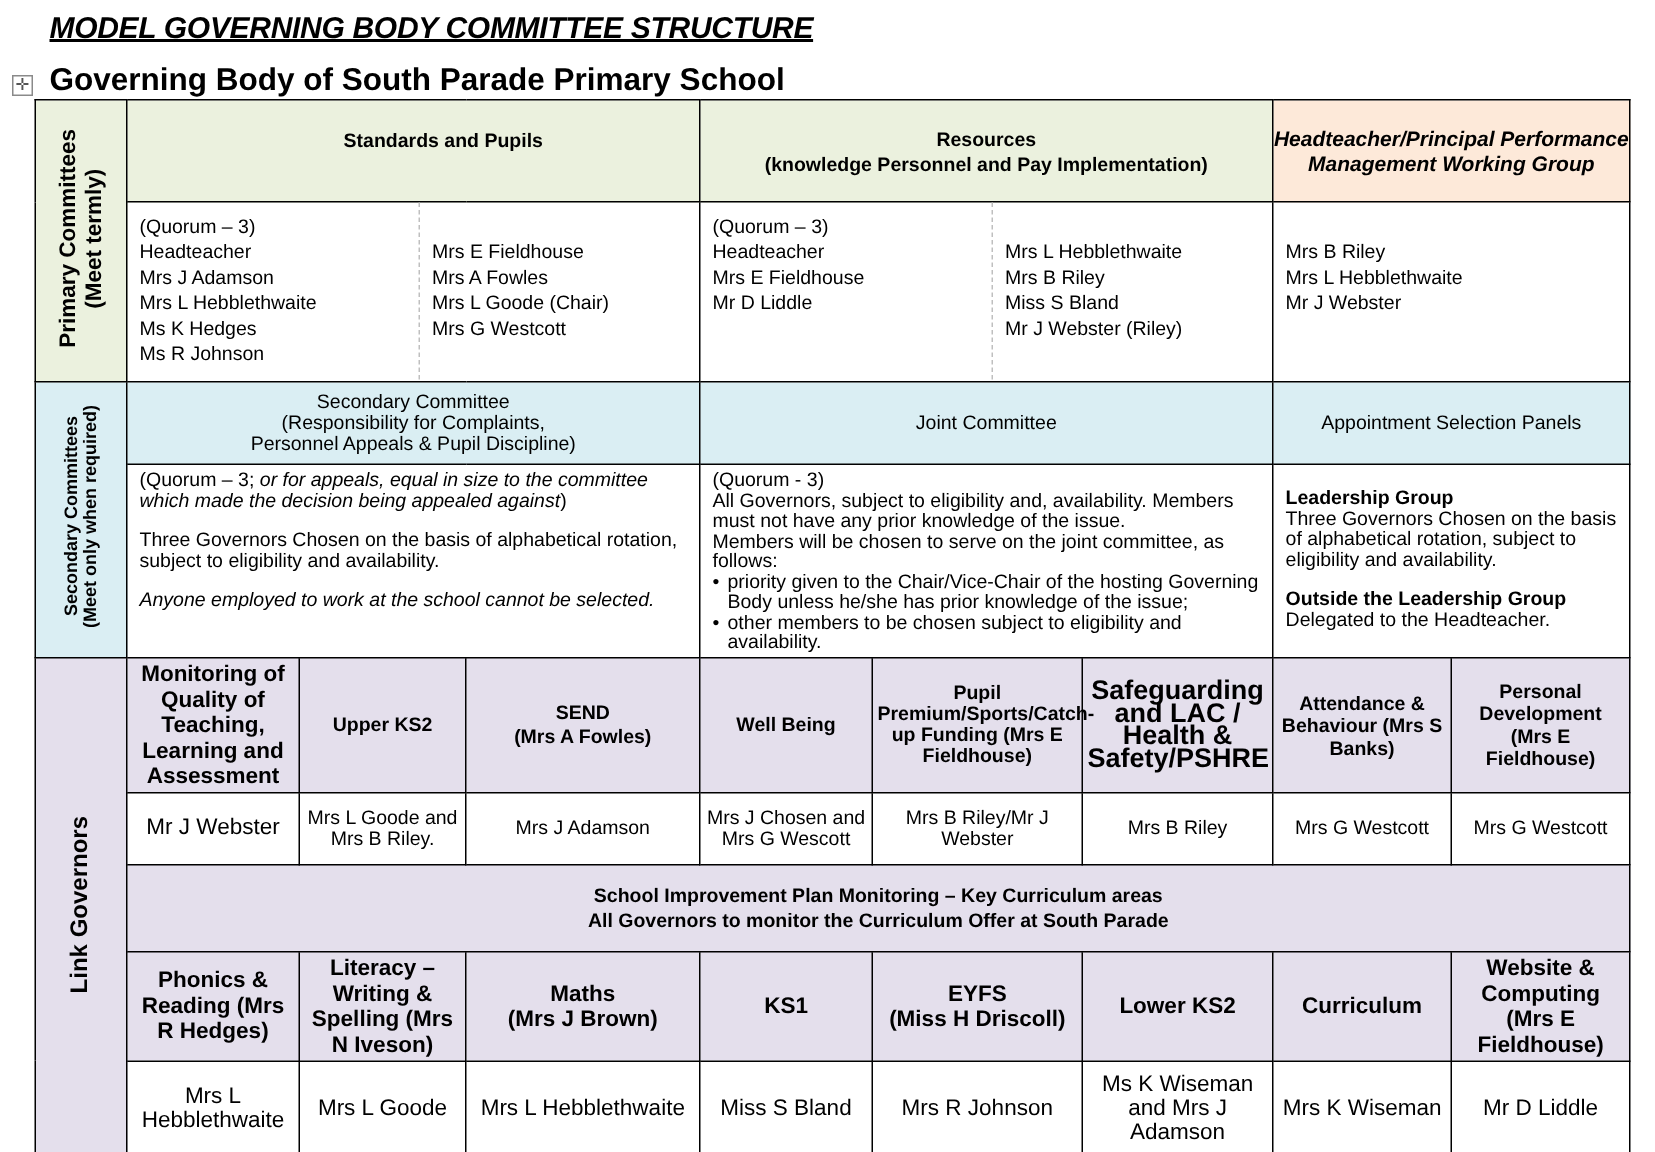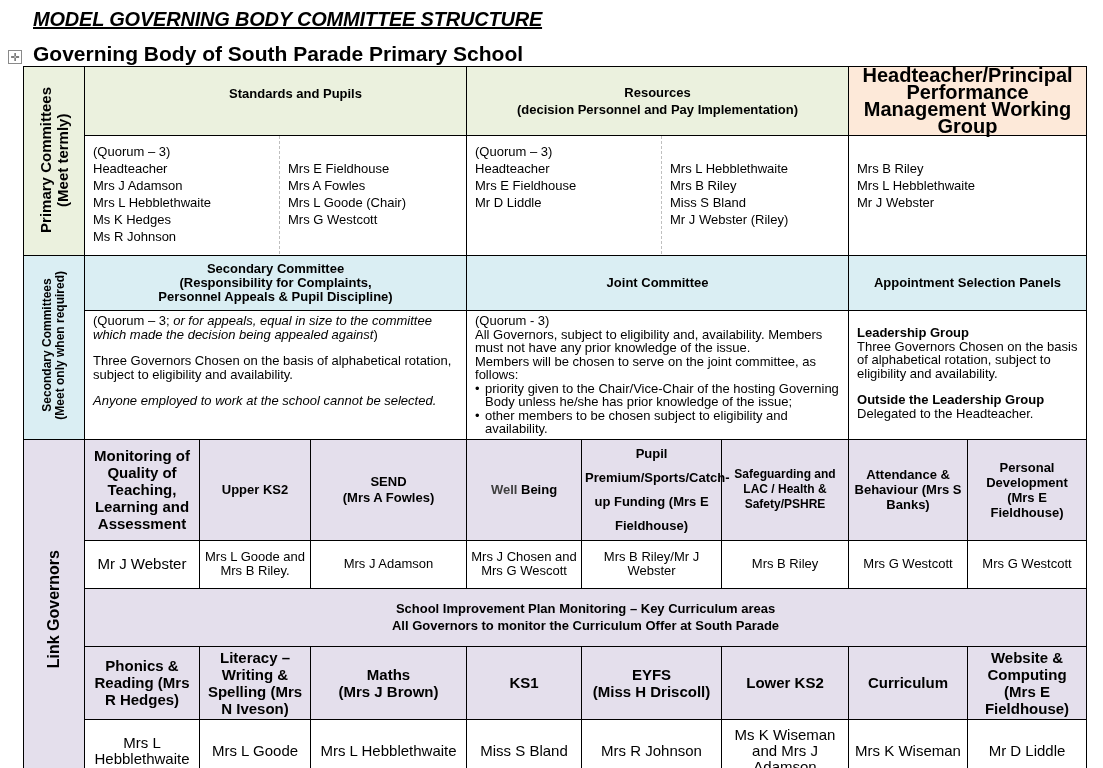--- a/index.html
+++ b/index.html
@@ -10,38 +10,38 @@
   .sub-title { position: absolute; left: 33px; top: 42px; font-size: 21px; font-weight: bold; }
   table.grid { position: absolute; left: 23px; top: 66px; border-collapse: collapse; table-layout: fixed; width: 1063px; }
   table.grid td { border: 1px solid #000; padding: 0; vertical-align: middle; text-align: center; font-size: 13px; }
   .side { width: 61px; }
   .side-label { writing-mode: vertical-rl; transform: rotate(180deg); font-weight: bold; display: inline-block; text-align: center; }
   .green { background: #ebf1de; }
   .peach { background: #fde9d9; }
   .blue { background: #daeef3; }
   .lilac { background: #e4dfec; }
   .hdr { font-weight: bold; font-size: 15px; line-height: 17px; }
-  .hdr-sm { font-weight: bold; font-size: 12px; line-height: 14px; margin-left: 44px; }
+  .hdr-sm { font-weight: normal; font-size: 12px; line-height: 14px; margin-left: 44px; }
   .members { text-align: left !important; vertical-align: top !important; font-size: 15px; line-height: 17px; padding: 1px 8px 0 8px !important; }
   .split { display: flex; height: 100%; }
   .split .col { flex: 1; }
   .split .col + .col { border-left: 1px dashed #bfbfbf; padding-left: 8px; }
   .body-sm { text-align: left !important; vertical-align: top !important; font-size: 12px; line-height: 13.5px; padding: 3px 8px !important; }
   .body-sm p { margin: 0; }
   .gap { height: 13px; }
   .it { font-style: italic; }
   ul.bul { margin: 0; padding-left: 10px; list-style: none; }
   ul.bul li { position: relative; padding-left: 0; }
   ul.bul li::before { content: "\2022"; position: absolute; left: -10px; }
   .link-hdr { font-weight: bold; font-size: 14px; line-height: 16px; padding: 2px 3px !important; }
   .link-hdr.big { font-size: 15px; line-height: 17px; }
   .link-val { font-size: 13px; line-height: 14px; padding: 2px 3px !important; }
   .link-val.big { font-size: 15px; line-height: 16px; }
   .sip { font-weight: bold; font-size: 15px; line-height: 17px; }
-  .wavy { color: #404040; text-decoration-color: #2f5fd0; }
+  .wavy { color: #000000; text-decoration-color: #2f5fd0; }
 </style>
 </head>
 <body>
 
 <div class="doc-title">MODEL GOVERNING BODY COMMITTEE STRUCTURE</div>
 <div class="table-handle">✛</div>
 <div class="sub-title">Governing Body of South Parade Primary School</div>
 
 <table class="grid">
   <colgroup>
@@ -60,23 +60,23 @@
       <tr style="height:68px">
     <td class="side green" rowspan="2">
       <span class="side-label" style="font-size:15px;line-height:17px;">
         <span>Primary Committees</span><br>
         <span>(Meet termly)</span>
       </span>
     </td>
     <td class="green hdr" colspan="3" style="vertical-align:top;padding-top:18px;padding-left:40px;">Standards and Pupils</td>
     <td class="green hdr" colspan="3">
       <span>Resources</span><br>
-      <span>(decision Personnel and Pay Implementation)</span>
-    </td>
-    <td class="peach hdr" colspan="2" style="font-size:20px;line-height:17px;">Headteacher/Principal Performance Management Working Group</td>
+      <span>(knowledge Personnel and Pay Implementation)</span>
+    </td>
+    <td class="peach hdr" colspan="2" style="font-size:14px;line-height:17px;font-style:italic;">Headteacher/Principal Performance Management Working Group</td>
   </tr>
   <tr style="height:120px">
     <td class="members" colspan="3" style="padding:0 !important;">
       <div class="split" style="height:118px;">
         <div class="col" style="padding:7px 8px 0 8px;">
           <div>(Quorum – 3)</div>
           <div>Headteacher</div>
           <div>Mrs J Adamson</div>
           <div>Mrs L Hebblethwaite</div>
           <div>Ms K Hedges</div>
@@ -163,22 +163,22 @@
     </td>
     <td class="lilac link-hdr big">Monitoring of Quality of Teaching, Learning and Assessment</td>
     <td class="lilac link-hdr">Upper KS2</td>
     <td class="lilac link-hdr">
       <span>SEND</span><br>
       <span>(Mrs A Fowles)</span>
     </td>
     <td class="lilac link-hdr">
       <span class="wavy">Well</span><span> Being</span>
     </td>
-    <td class="lilac link-hdr" style="font-size:13px;line-height:24px;">Pupil Premium/Sports/Catch-up Funding (Mrs E Fieldhouse)</td>
-    <td class="lilac link-hdr" style="font-size:12px;line-height:15px;">Safeguarding and LAC / Health &amp; Safety/PSHRE</td>
+    <td class="lilac link-hdr" style="font-size:13px;line-height:14px;">Pupil Premium/Sports/Catch-up Funding (Mrs E Fieldhouse)</td>
+    <td class="lilac link-hdr" style="font-size:18px;line-height:15px;">Safeguarding and LAC / Health &amp; Safety/PSHRE</td>
     <td class="lilac link-hdr" style="font-size:13px;line-height:15px;">Attendance &amp; Behaviour (Mrs S Banks)</td>
     <td class="lilac link-hdr" style="font-size:13px;line-height:15px;">Personal Development (Mrs E Fieldhouse)</td>
   </tr>
   <tr style="height:48px">
     <td class="link-val big">Mr J Webster</td>
     <td class="link-val">Mrs L Goode and Mrs B Riley.</td>
     <td class="link-val">Mrs J Adamson</td>
     <td class="link-val">Mrs J Chosen and Mrs G Wescott</td>
     <td class="link-val">Mrs B Riley/Mr J Webster</td>
     <td class="link-val">Mrs B Riley</td>

